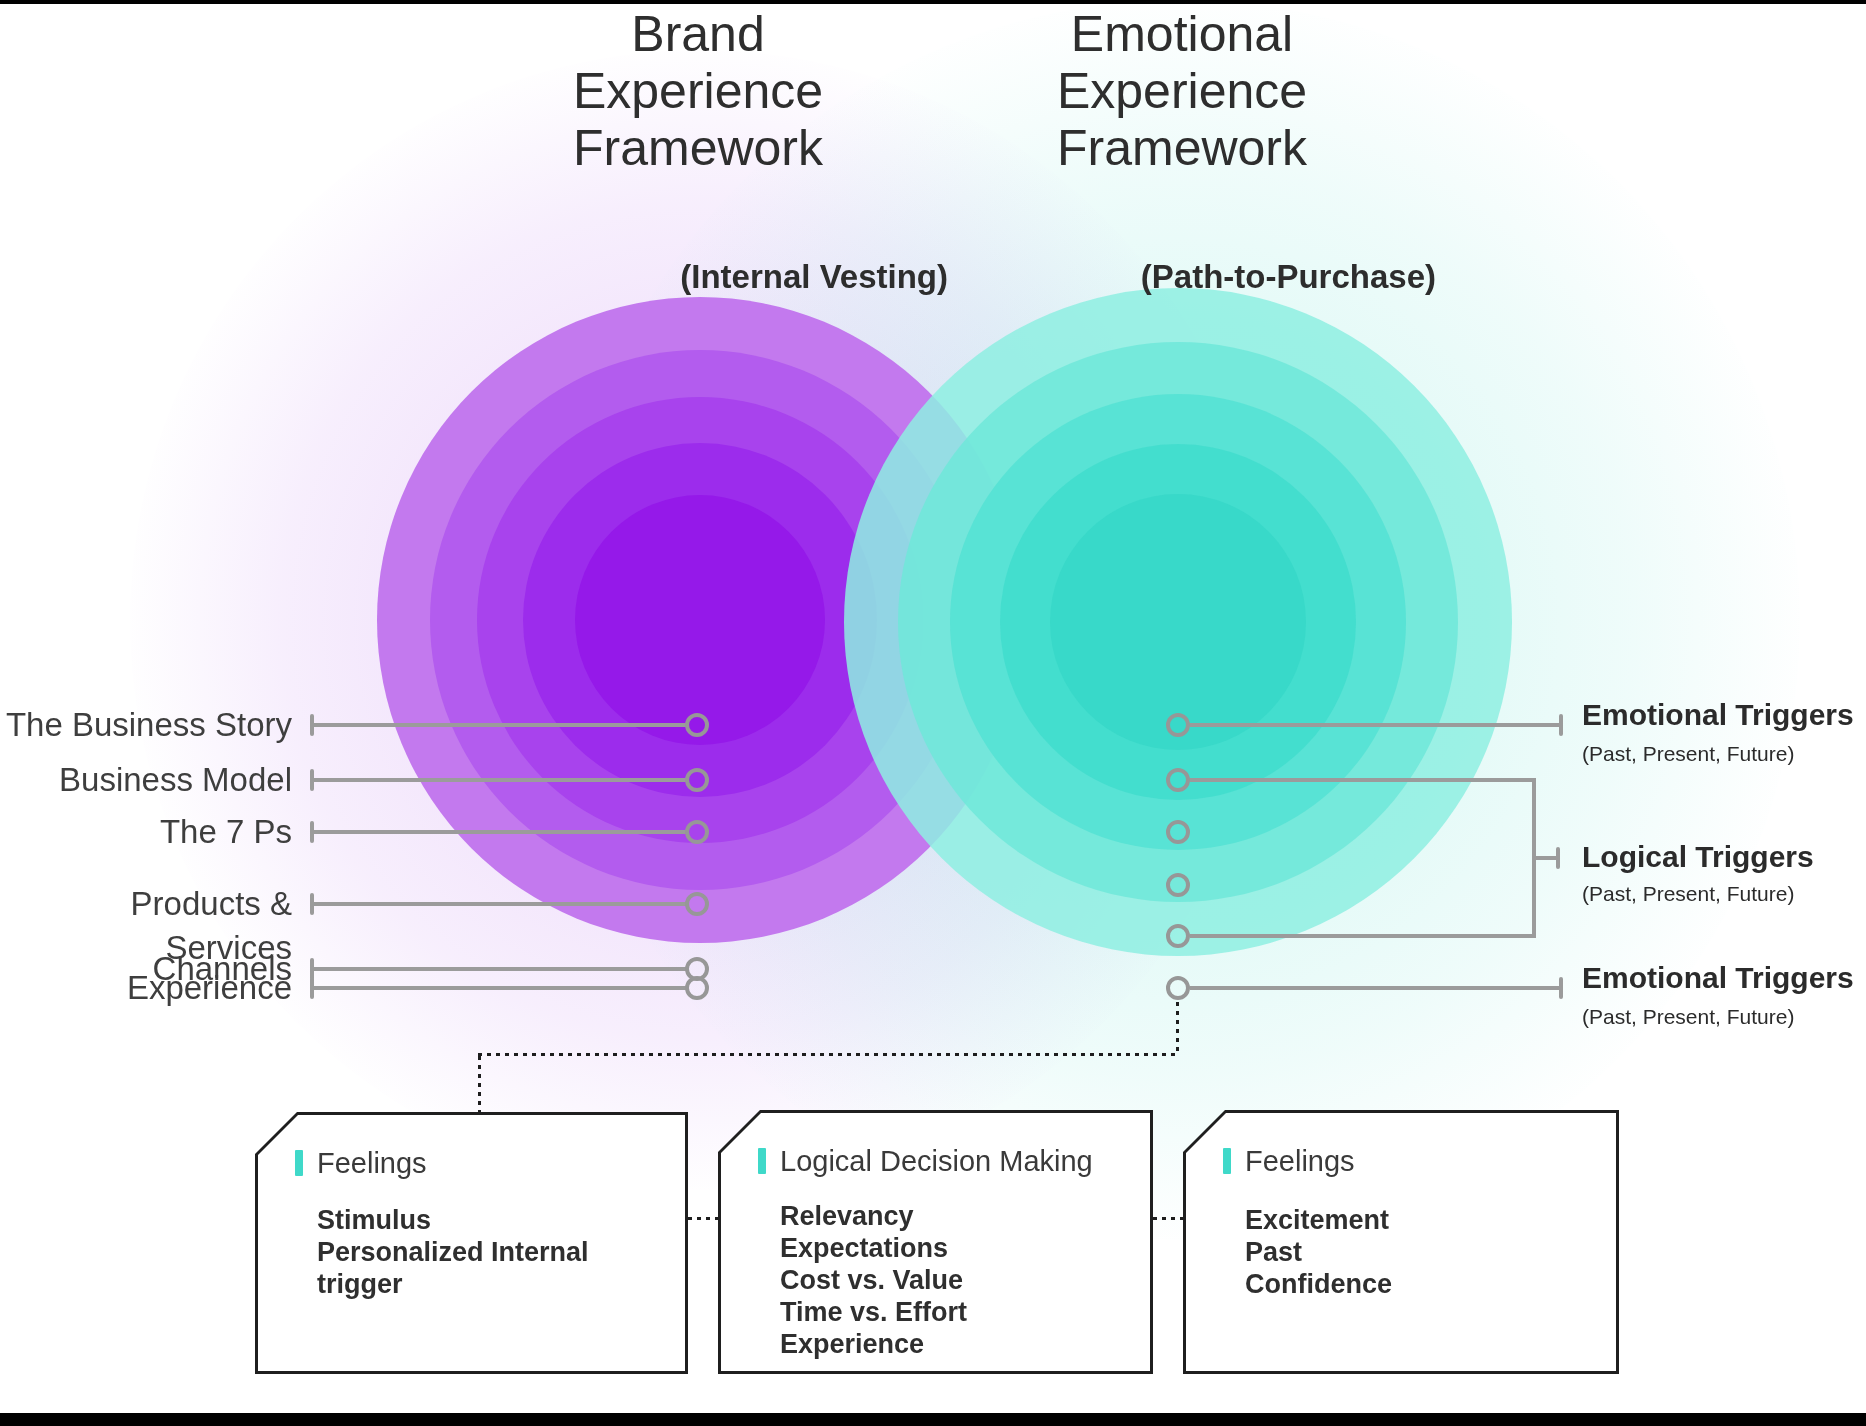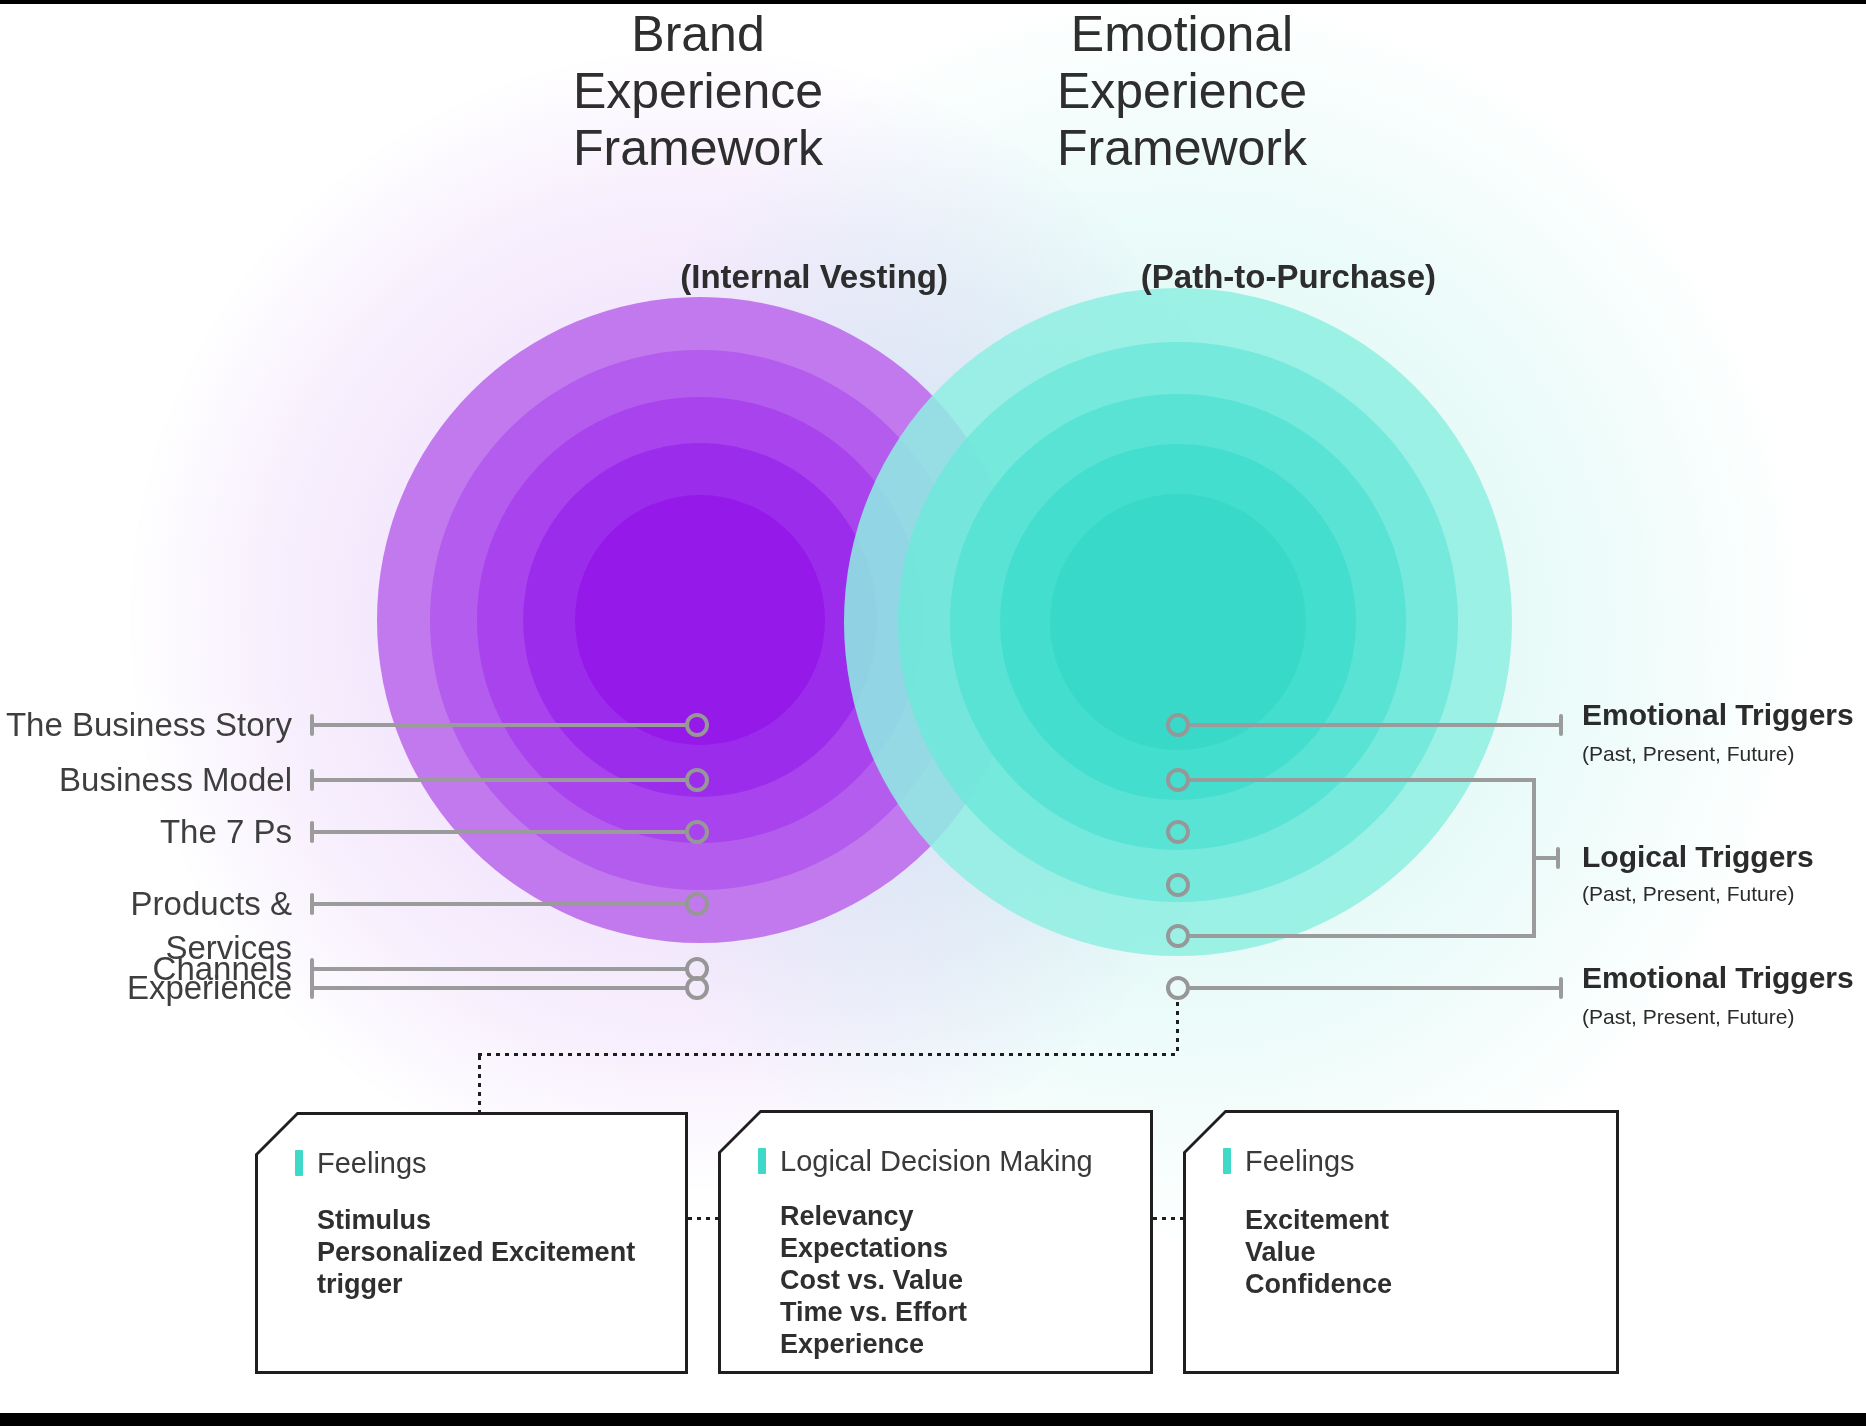--- a/index.html
+++ b/index.html
@@ -171,21 +171,21 @@
 
   <div class="card" style="left:255px;top:1112px;width:433px;height:262px;">
     <div class="card-shape" style="background: rgb(31, 31, 31);"></div>
     <div class="card-inner"></div>
     <div class="card-titlerow">
       <div class="card-tick" style="background: rgb(63, 217, 201);"></div>
       <div class="card-title">Feelings</div>
     </div>
     <div class="card-items" style="top:92px;width:350px;">
       <div class="card-item">Stimulus</div>
-      <div class="card-item">Personalized Excitement trigger</div>
+      <div class="card-item">Personalized Internal trigger</div>
     </div>
   </div>
 
   <div class="card" style="left:718px;top:1110px;width:435px;height:264px;">
     <div class="card-shape" style="background: rgb(31, 31, 31);"></div>
     <div class="card-inner"></div>
     <div class="card-titlerow">
       <div class="card-tick" style="background: rgb(63, 217, 201);"></div>
       <div class="card-title">Logical Decision Making</div>
     </div>
@@ -200,18 +200,18 @@
 
   <div class="card" style="left:1183px;top:1110px;width:436px;height:264px;">
     <div class="card-shape" style="background: rgb(31, 31, 31);"></div>
     <div class="card-inner"></div>
     <div class="card-titlerow">
       <div class="card-tick" style="background: rgb(63, 217, 201);"></div>
       <div class="card-title">Feelings</div>
     </div>
     <div class="card-items" style="top:94px;width:350px;">
       <div class="card-item">Excitement</div>
-      <div class="card-item">Value</div>
+      <div class="card-item">Past</div>
       <div class="card-item">Confidence</div>
     </div>
   </div>
 
 </div>
 
 </body></html>

